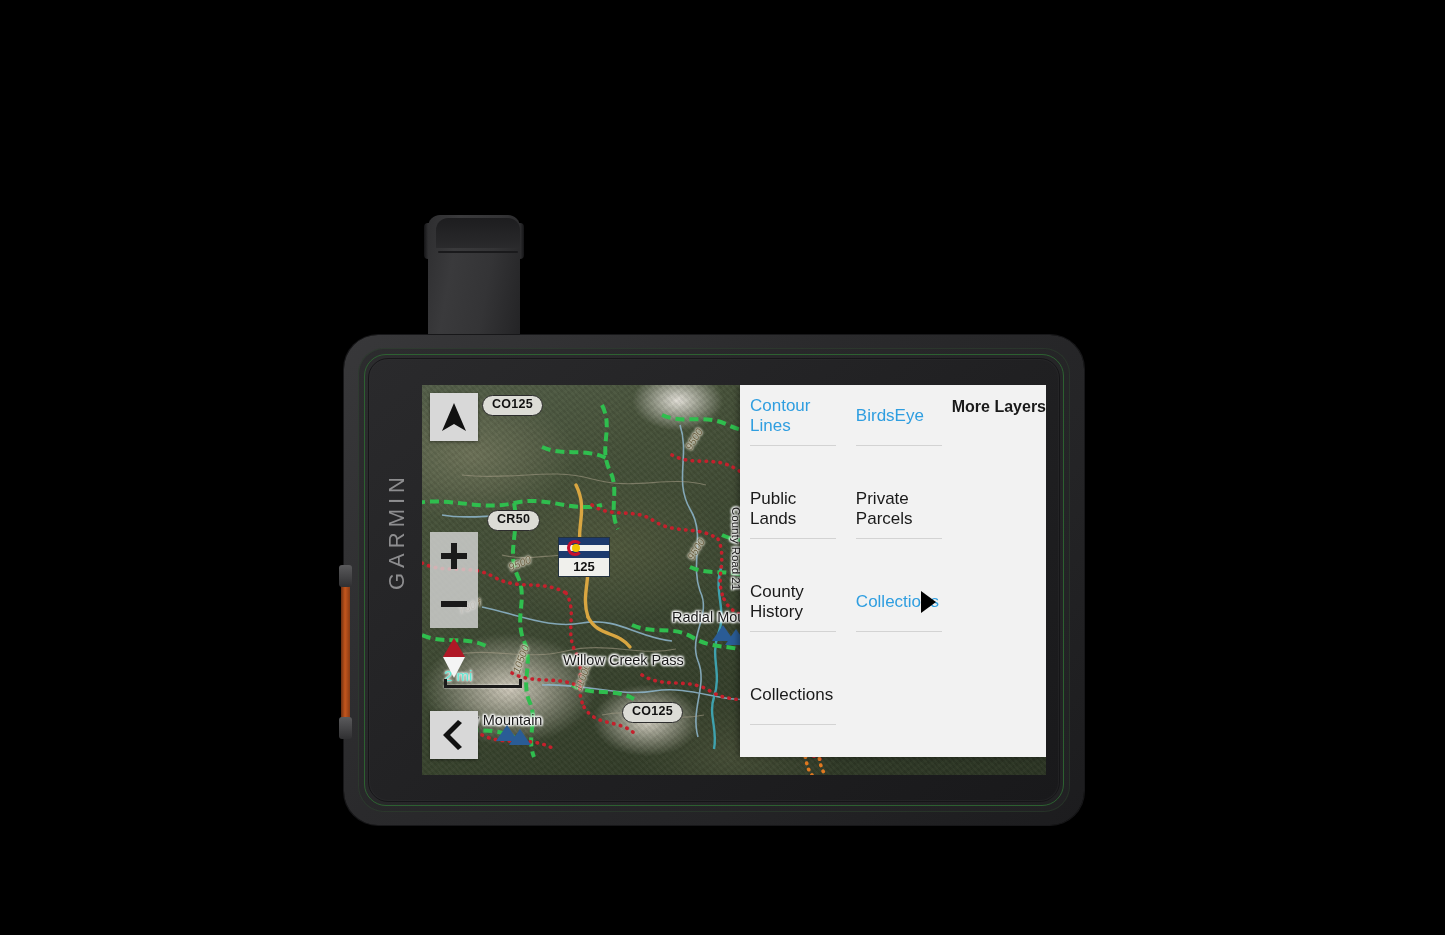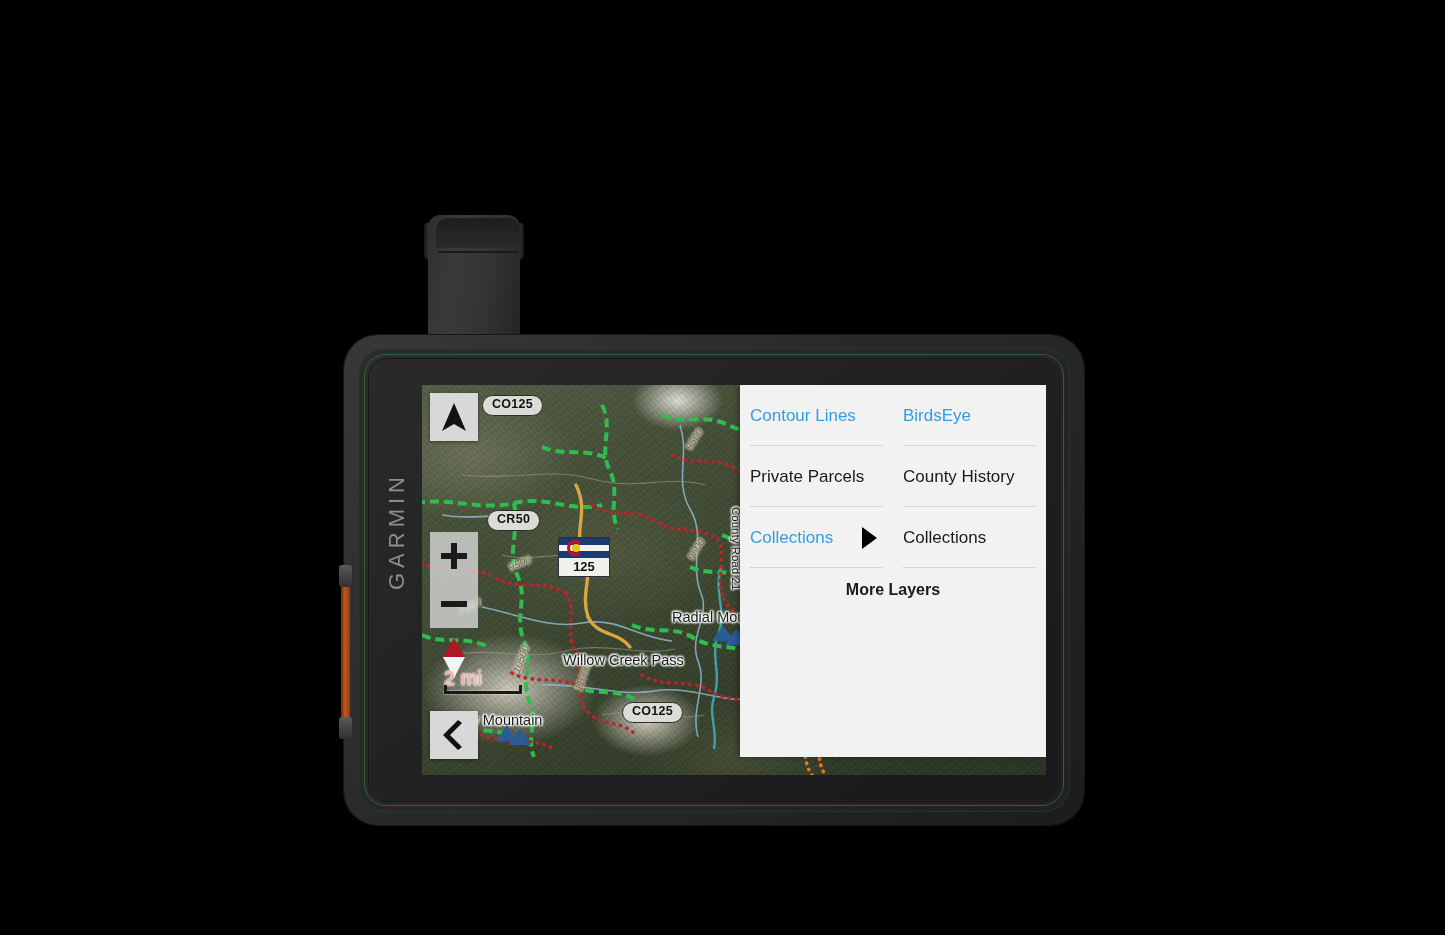--- a/index.html
+++ b/index.html
@@ -156,41 +156,41 @@
   .mapbtn.sq { width: 48px; height: 48px; }
   .zoomgrp { position: absolute; left: 8px; top: 147px; width: 48px; height: 96px;
     background: rgba(215,215,215,.80); }
   .zoomgrp .zb { height: 48px; display: flex; align-items: center; justify-content: center; }
   .plus-h { position: absolute; width: 26px; height: 6px; background: #1a1a1a; }
   .plus-v { position: absolute; width: 6px; height: 26px; background: #1a1a1a; }
   .minus-h { width: 26px; height: 6px; background: #1a1a1a; }
 
   
   .scalebar { position: absolute; left: 22px; top: 282px; }
-  .scalebar .txt { color: #fca5a5; font-size: 20px; text-shadow: 0 0 3px #fff,0 0 3px #fff,0 0 2px #fff; }
+  .scalebar .txt { color: #5eead4; font-size: 15px; text-shadow: 0 0 3px #fff,0 0 3px #fff,0 0 2px #fff; }
   .scalebar .bar { width: 78px; height: 3px; background: #1a1a1a; box-shadow: 0 0 2px #fff; margin-top: 1px; }
   .scalebar .bar::before, .scalebar .bar::after { content:''; position:absolute; width:3px; height:9px; background:#1a1a1a; bottom:0; }
   .scalebar .bar::before { left:0; } .scalebar .bar::after { right:0; }
 
   
   .compass-pin { position: absolute; left: 32px; top: 253px; width: 0; height: 0; }
   .compass-pin .top { position:absolute; left:-11px; top:0; width:0; height:0;
     border-left:11px solid transparent; border-right:11px solid transparent; border-bottom:19px solid #b01826; }
   .compass-pin .bot { position:absolute; left:-11px; top:19px; width:0; height:0;
     border-left:11px solid transparent; border-right:11px solid transparent; border-top:21px solid #f4f4f4; }
 
   
   .mtn { position: absolute; width: 0; height: 0;
     border-left: 11px solid transparent; border-right: 11px solid transparent; border-bottom: 16px solid #2a5c96; }
 
   
   .panel {
     position: absolute; left: 318px; top: 0px; width: 306px; height: 372px;
     background: #f2f2f2; box-shadow: -2px 0 6px rgba(0,0,0,.35);
-    display: flex; flex-direction: column;
+    display: flex; 
   }
   .grid { display: grid; grid-template-columns: 1fr 1fr; }
   .cell {
     position: relative; height: 61px; display: flex; align-items: center;
     padding: 0 0 0 10px; font-size: 17px; color: #1a1a1a; line-height: 1.12;
     cursor: default;
   }
   .cell.blue { color: #2f9ee0; }
   .cell .lbl { max-width: 118px; }
   .cell.hasdiv::after {
@@ -407,20 +407,23 @@
       <div class="panel">
         <div class="grid">
 
           <div class="cell blue hasdiv">
             <span class="lbl">Contour Lines</span>
           </div>
           <div class="cell blue hasdiv">
             <span class="lbl">BirdsEye</span>
           </div>
 
+          <div class="cell hasdiv">
+            <span class="lbl">Public Lands</span>
+          </div>
 
           <div class="cell hasdiv">
             <span class="lbl">Private Parcels</span>
           </div>
           <div class="cell hasdiv">
             <span class="lbl">County History</span>
           </div>
 
           <div class="cell blue hasdiv">
             <span class="lbl">Collections</span>

